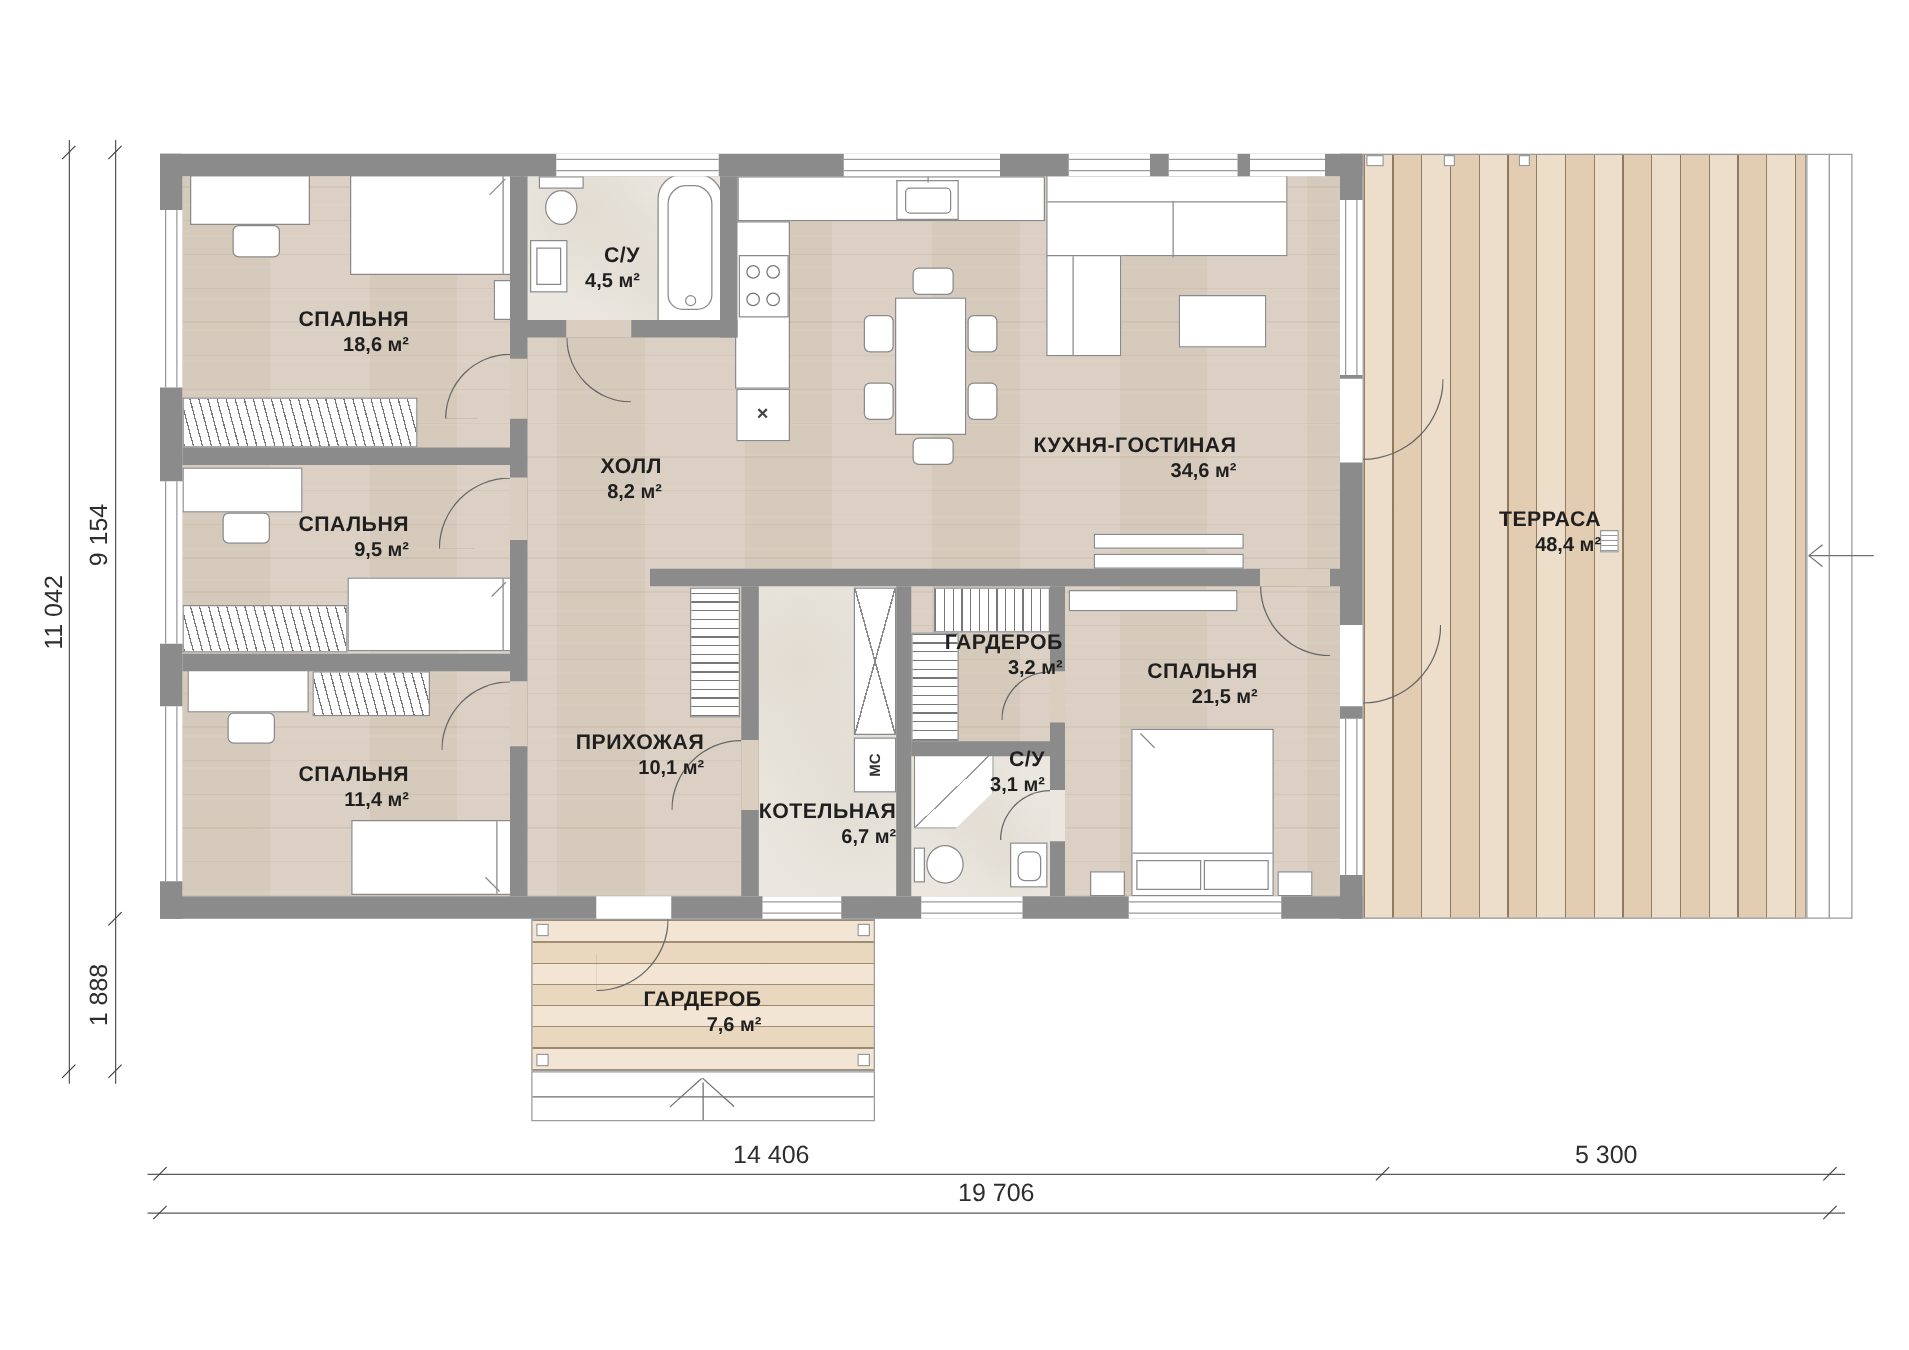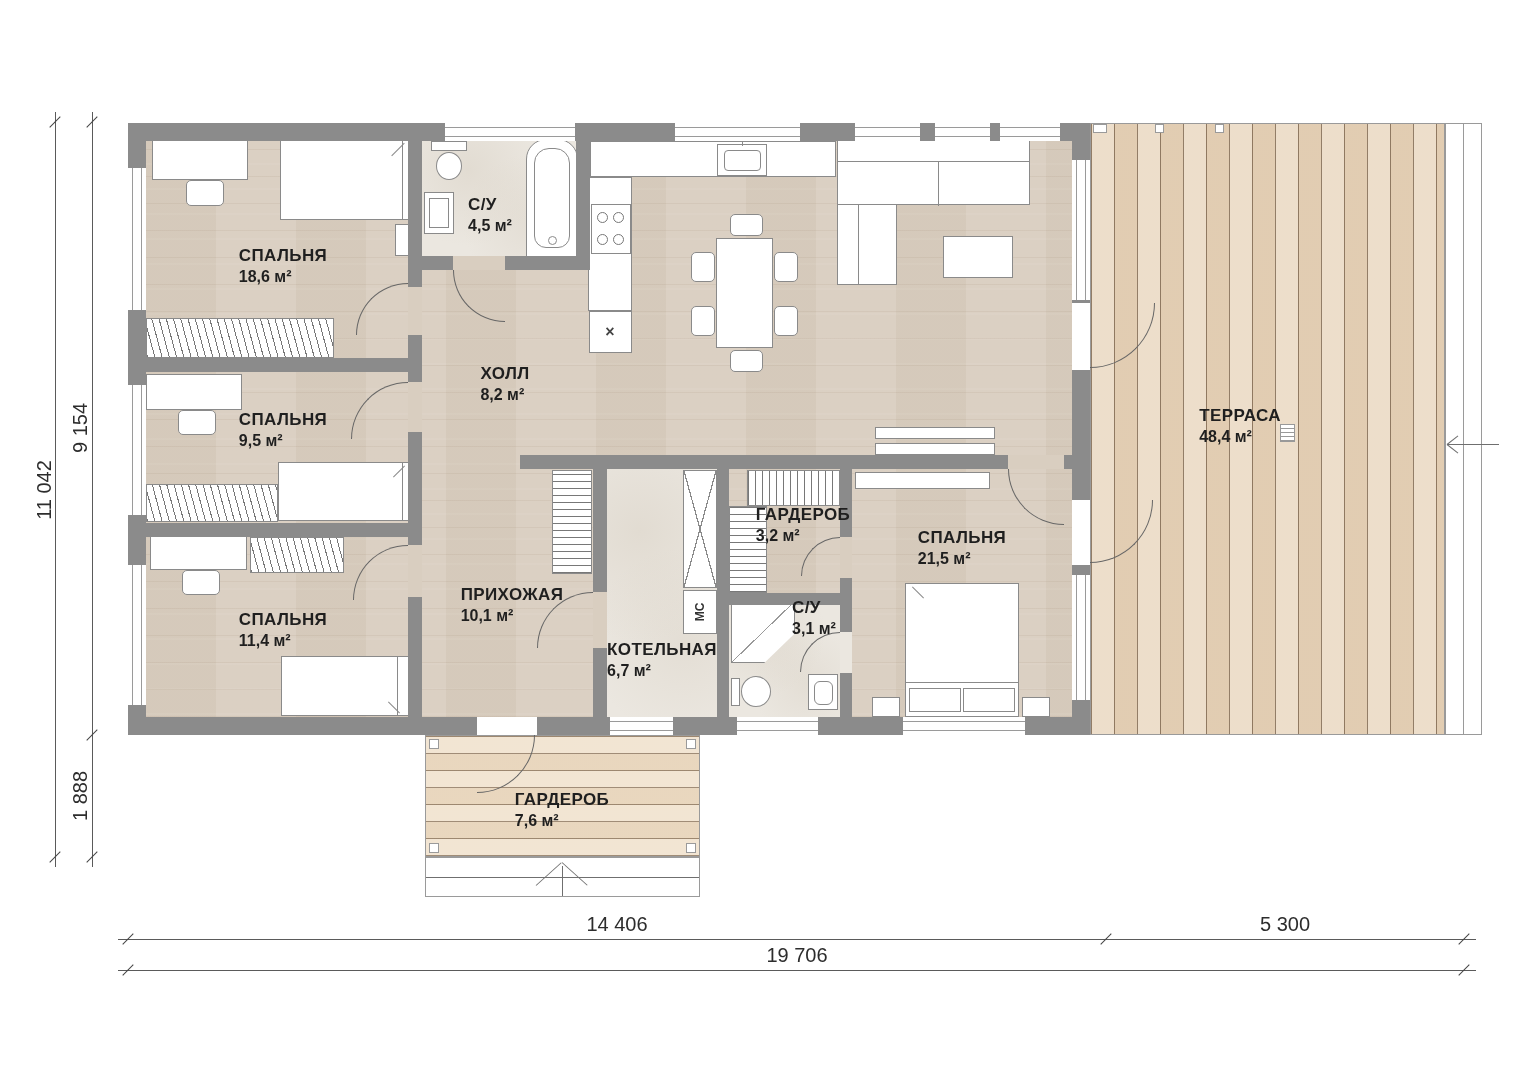--- a/index.html
+++ b/index.html
@@ -54,21 +54,21 @@
     background-image:repeating-linear-gradient(90deg, rgba(96,96,96,0.85) 0 1px, transparent 1px 7px);}
   .xfill{background-image:
       linear-gradient(to bottom right, transparent calc(50% - 0.6px), #8a8a8a calc(50% - 0.6px) calc(50% + 0.6px), transparent calc(50% + 0.6px)),
       linear-gradient(to top right, transparent calc(50% - 0.6px), #8a8a8a calc(50% - 0.6px) calc(50% + 0.6px), transparent calc(50% + 0.6px));}
   .iline{background:#8a8a8a;}
   .burner{position:absolute;width:11px;height:11px;border:1px solid #777;border-radius:50%;box-sizing:border-box;}
   .shower{background:#fff;border:1px solid #8a8a8a;
     clip-path:polygon(0 0,100% 0,100% 52%,52% 100%,0 100%);
     background-image:linear-gradient(to bottom right, transparent calc(50% - 0.5px), #999 calc(50% - 0.5px) calc(50% + 0.5px), transparent calc(50% + 0.5px));}
 
-  .room-label{position:absolute;transform:translate(-50%,-50%);text-align:left;color:#1f1f1f;
+  .room-label{position:absolute;transform:translate(-50%,-50%);text-align:right;color:#1f1f1f;
     line-height:1.3;white-space:nowrap;}
   .rn{display:block;font-size:17px;font-weight:bold;letter-spacing:0.4px;}
   .ra{display:block;font-size:16px;font-weight:bold;}
   .mc-label{position:absolute;transform:translate(-50%,-50%) rotate(-90deg);font-size:12px;font-weight:bold;color:#333;}
   .x-label{position:absolute;transform:translate(-50%,-50%);font-size:16px;font-weight:bold;color:#444;}
 
   .dline{position:absolute;background:#5a5a5a;}
   .tick{position:absolute;width:15px;height:1px;background:#444;transform:translate(-50%,-50%) rotate(-45deg);}
   .dim-h{position:absolute;transform:translate(-50%,-100%);font-size:20px;color:#2d2d2d;}
   .dim-v{position:absolute;transform:translate(-50%,-50%) rotate(-90deg);font-size:20px;color:#2d2d2d;}
@@ -262,20 +262,24 @@
     <span class="ra">18,6 м²</span>
   </div>
   <div class="room-label" style="left:490px;top:215px">
     <span class="rn">С/У</span>
     <span class="ra">4,5 м²</span>
   </div>
   <div class="room-label" style="left:505px;top:384px">
     <span class="rn">ХОЛЛ</span>
     <span class="ra">8,2 м²</span>
   </div>
+  <div class="room-label" style="left:908px;top:367px">
+    <span class="rn">КУХНЯ-ГОСТИНАЯ</span>
+    <span class="ra">34,6 м²</span>
+  </div>
   <div class="room-label" style="left:1240px;top:426px">
     <span class="rn">ТЕРРАСА</span>
     <span class="ra">48,4 м²</span>
   </div>
   <div class="room-label" style="left:283px;top:430px">
     <span class="rn">СПАЛЬНЯ</span>
     <span class="ra">9,5 м²</span>
   </div>
   <div class="room-label" style="left:283px;top:630px">
     <span class="rn">СПАЛЬНЯ</span>

